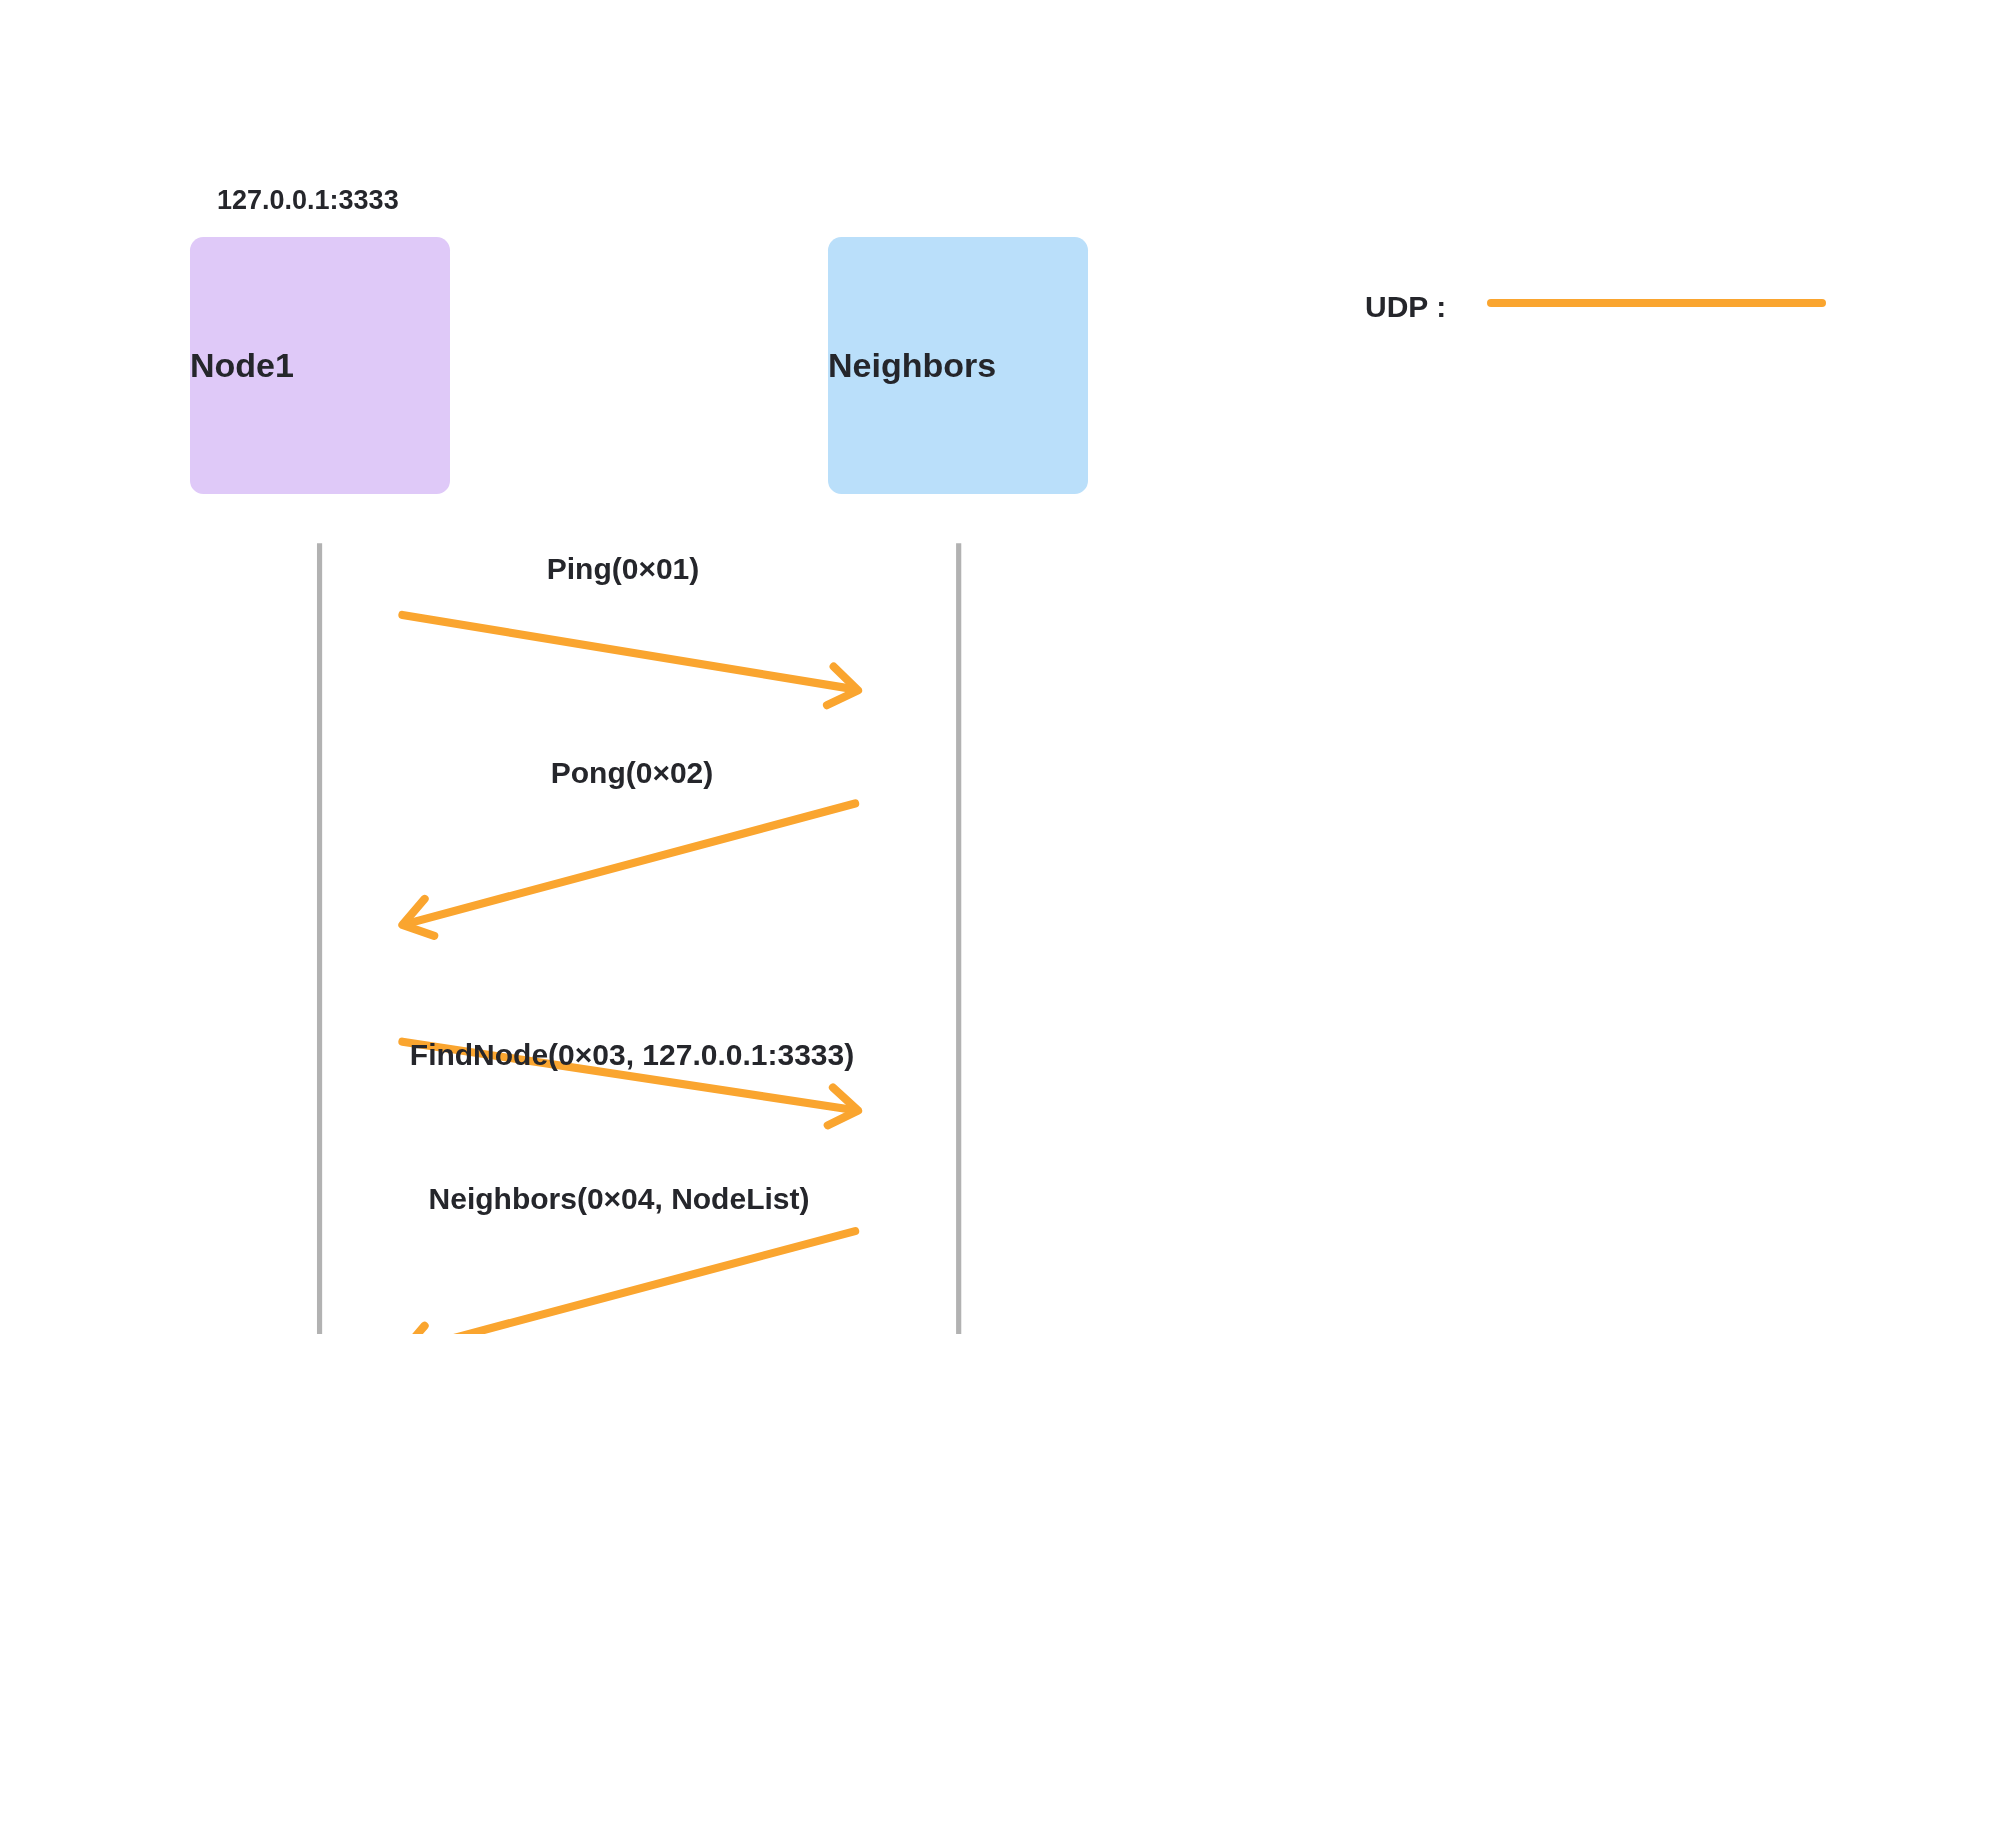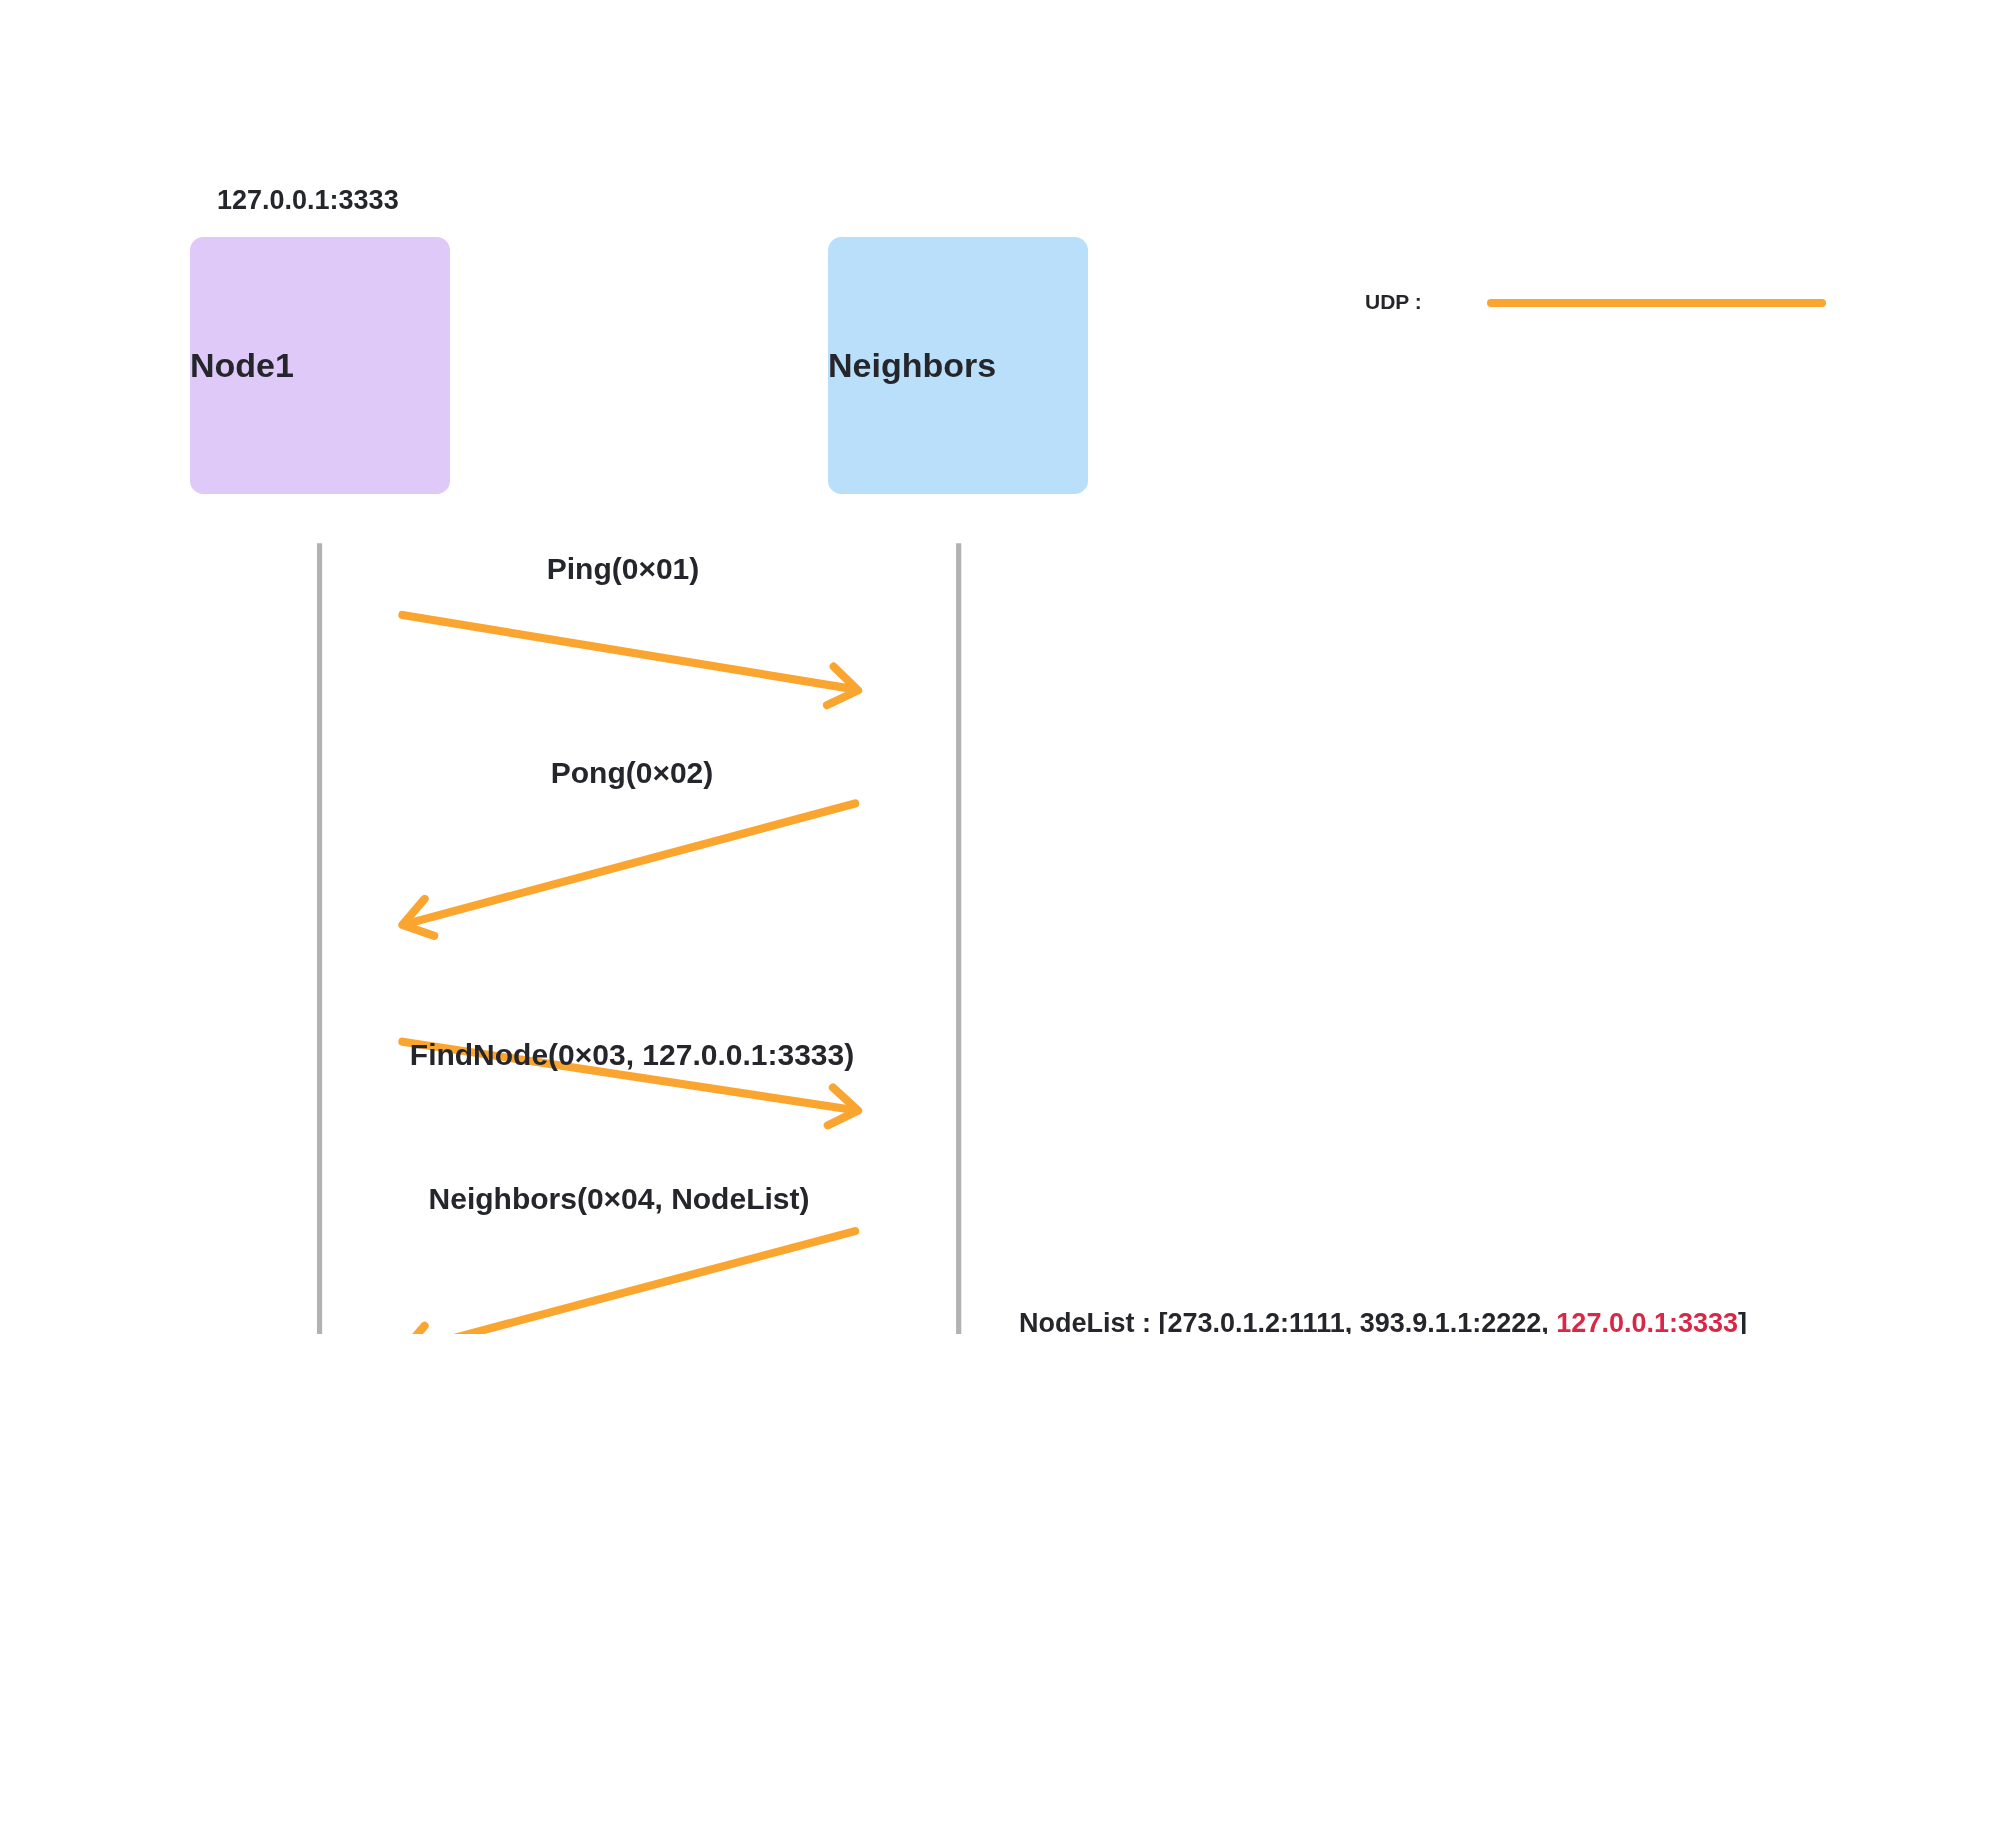--- a/index.html
+++ b/index.html
@@ -66,21 +66,21 @@
     background: var(--c-purple, #dfc9f8);
   }
   .node-box.bootnode {
     left: 828px;
     background: var(--c-blue, #badffa);
   }
   .legend-label {
     position: absolute;
     left: 1365px;
     top: 290px;
-    font-size: 21px;
+    font-size: 30px;
     white-space: nowrap;
   }
   .legend-line {
     position: absolute;
     left: 1487px;
     top: 299px;
     width: 339px;
     height: 8.1px;
     border-radius: 4.4px;
     background: var(--c-orange, #faa52f);
@@ -150,16 +150,15 @@
   </div>
 
   <div class="legend-label">UDP :</div>
   <div class="legend-line"></div>
 
   <div class="msg-label ping">Ping(0×01)</div>
   <div class="msg-label pong">Pong(0×02)</div>
   <div class="msg-label findnode">FindNode(0×03, 127.0.0.1:3333)</div>
   <div class="msg-label neighbors">Neighbors(0×04, NodeList)</div>
 
-  <div class="annotation updated"><span>NodeList : [273.0.1.2:1111, 393.9.1.1:2222, </span><span class="highlight">127.0.0.1:3333</span><span>]</span></div>
 
 </div>
 
 
 </body></html>

